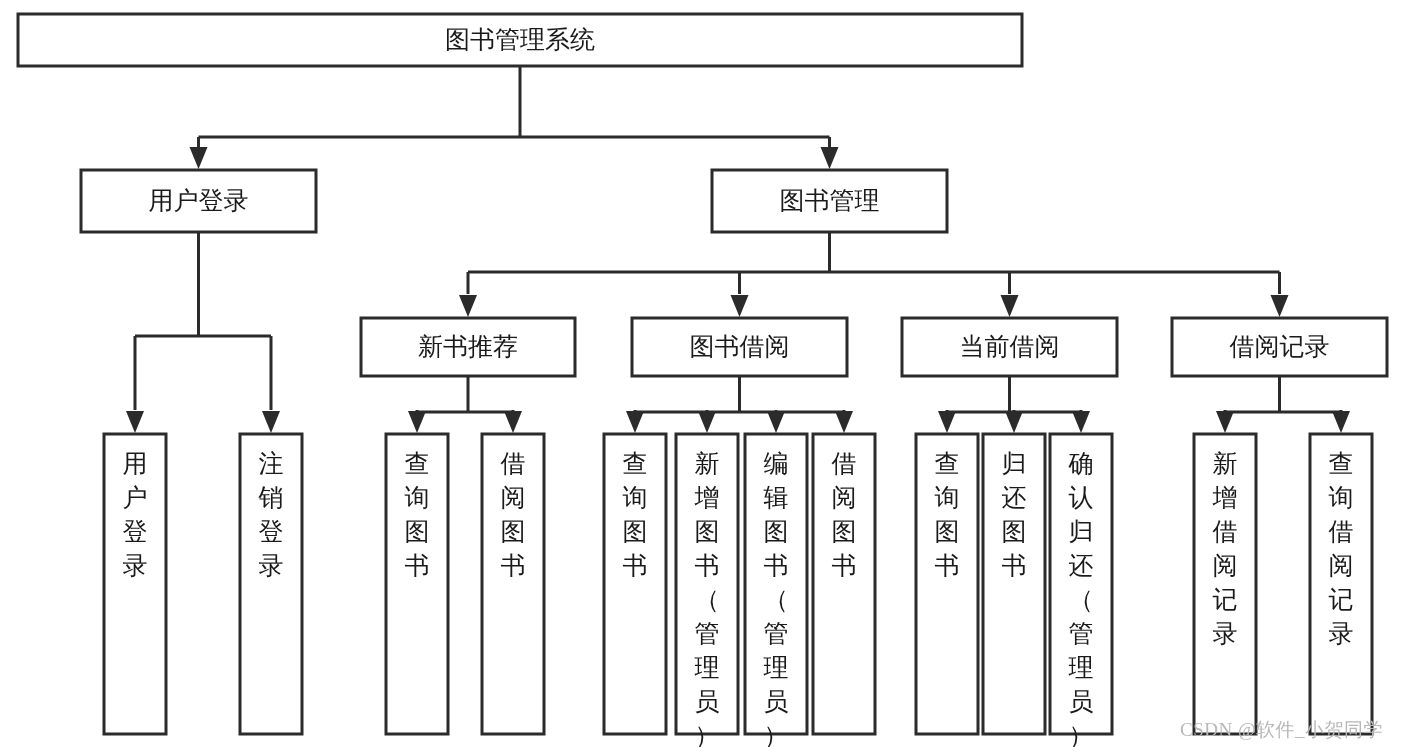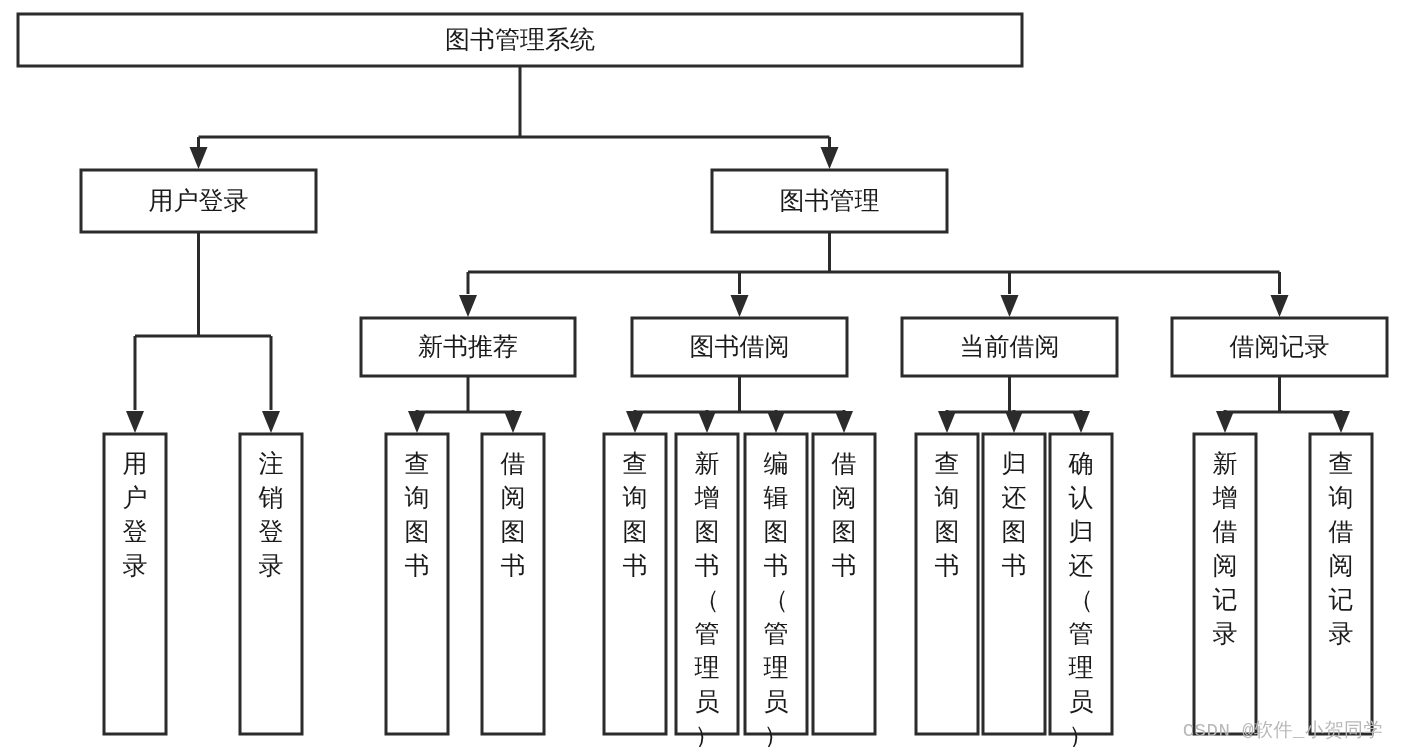--- a/index.html
+++ b/index.html
@@ -53,21 +53,21 @@
   .node-label-vertical {
     fill: #1a1a1a;
     font-family: "Liberation Sans", "DejaVu Sans", sans-serif;
     font-size: 25px;
     text-anchor: middle;
   }
   .watermark {
     position: absolute;
     right: 10px;
     bottom: 4px;
-    font-family: Liberation Mono, monospace;
+    font-family: Liberation Serif, serif;
     font-size: 19px;
     color: #b8b8b8;
     white-space: nowrap;
     letter-spacing: 0.5px;
     margin-left: 7px;
   }
 </style>
 </head>
 <body>
 

